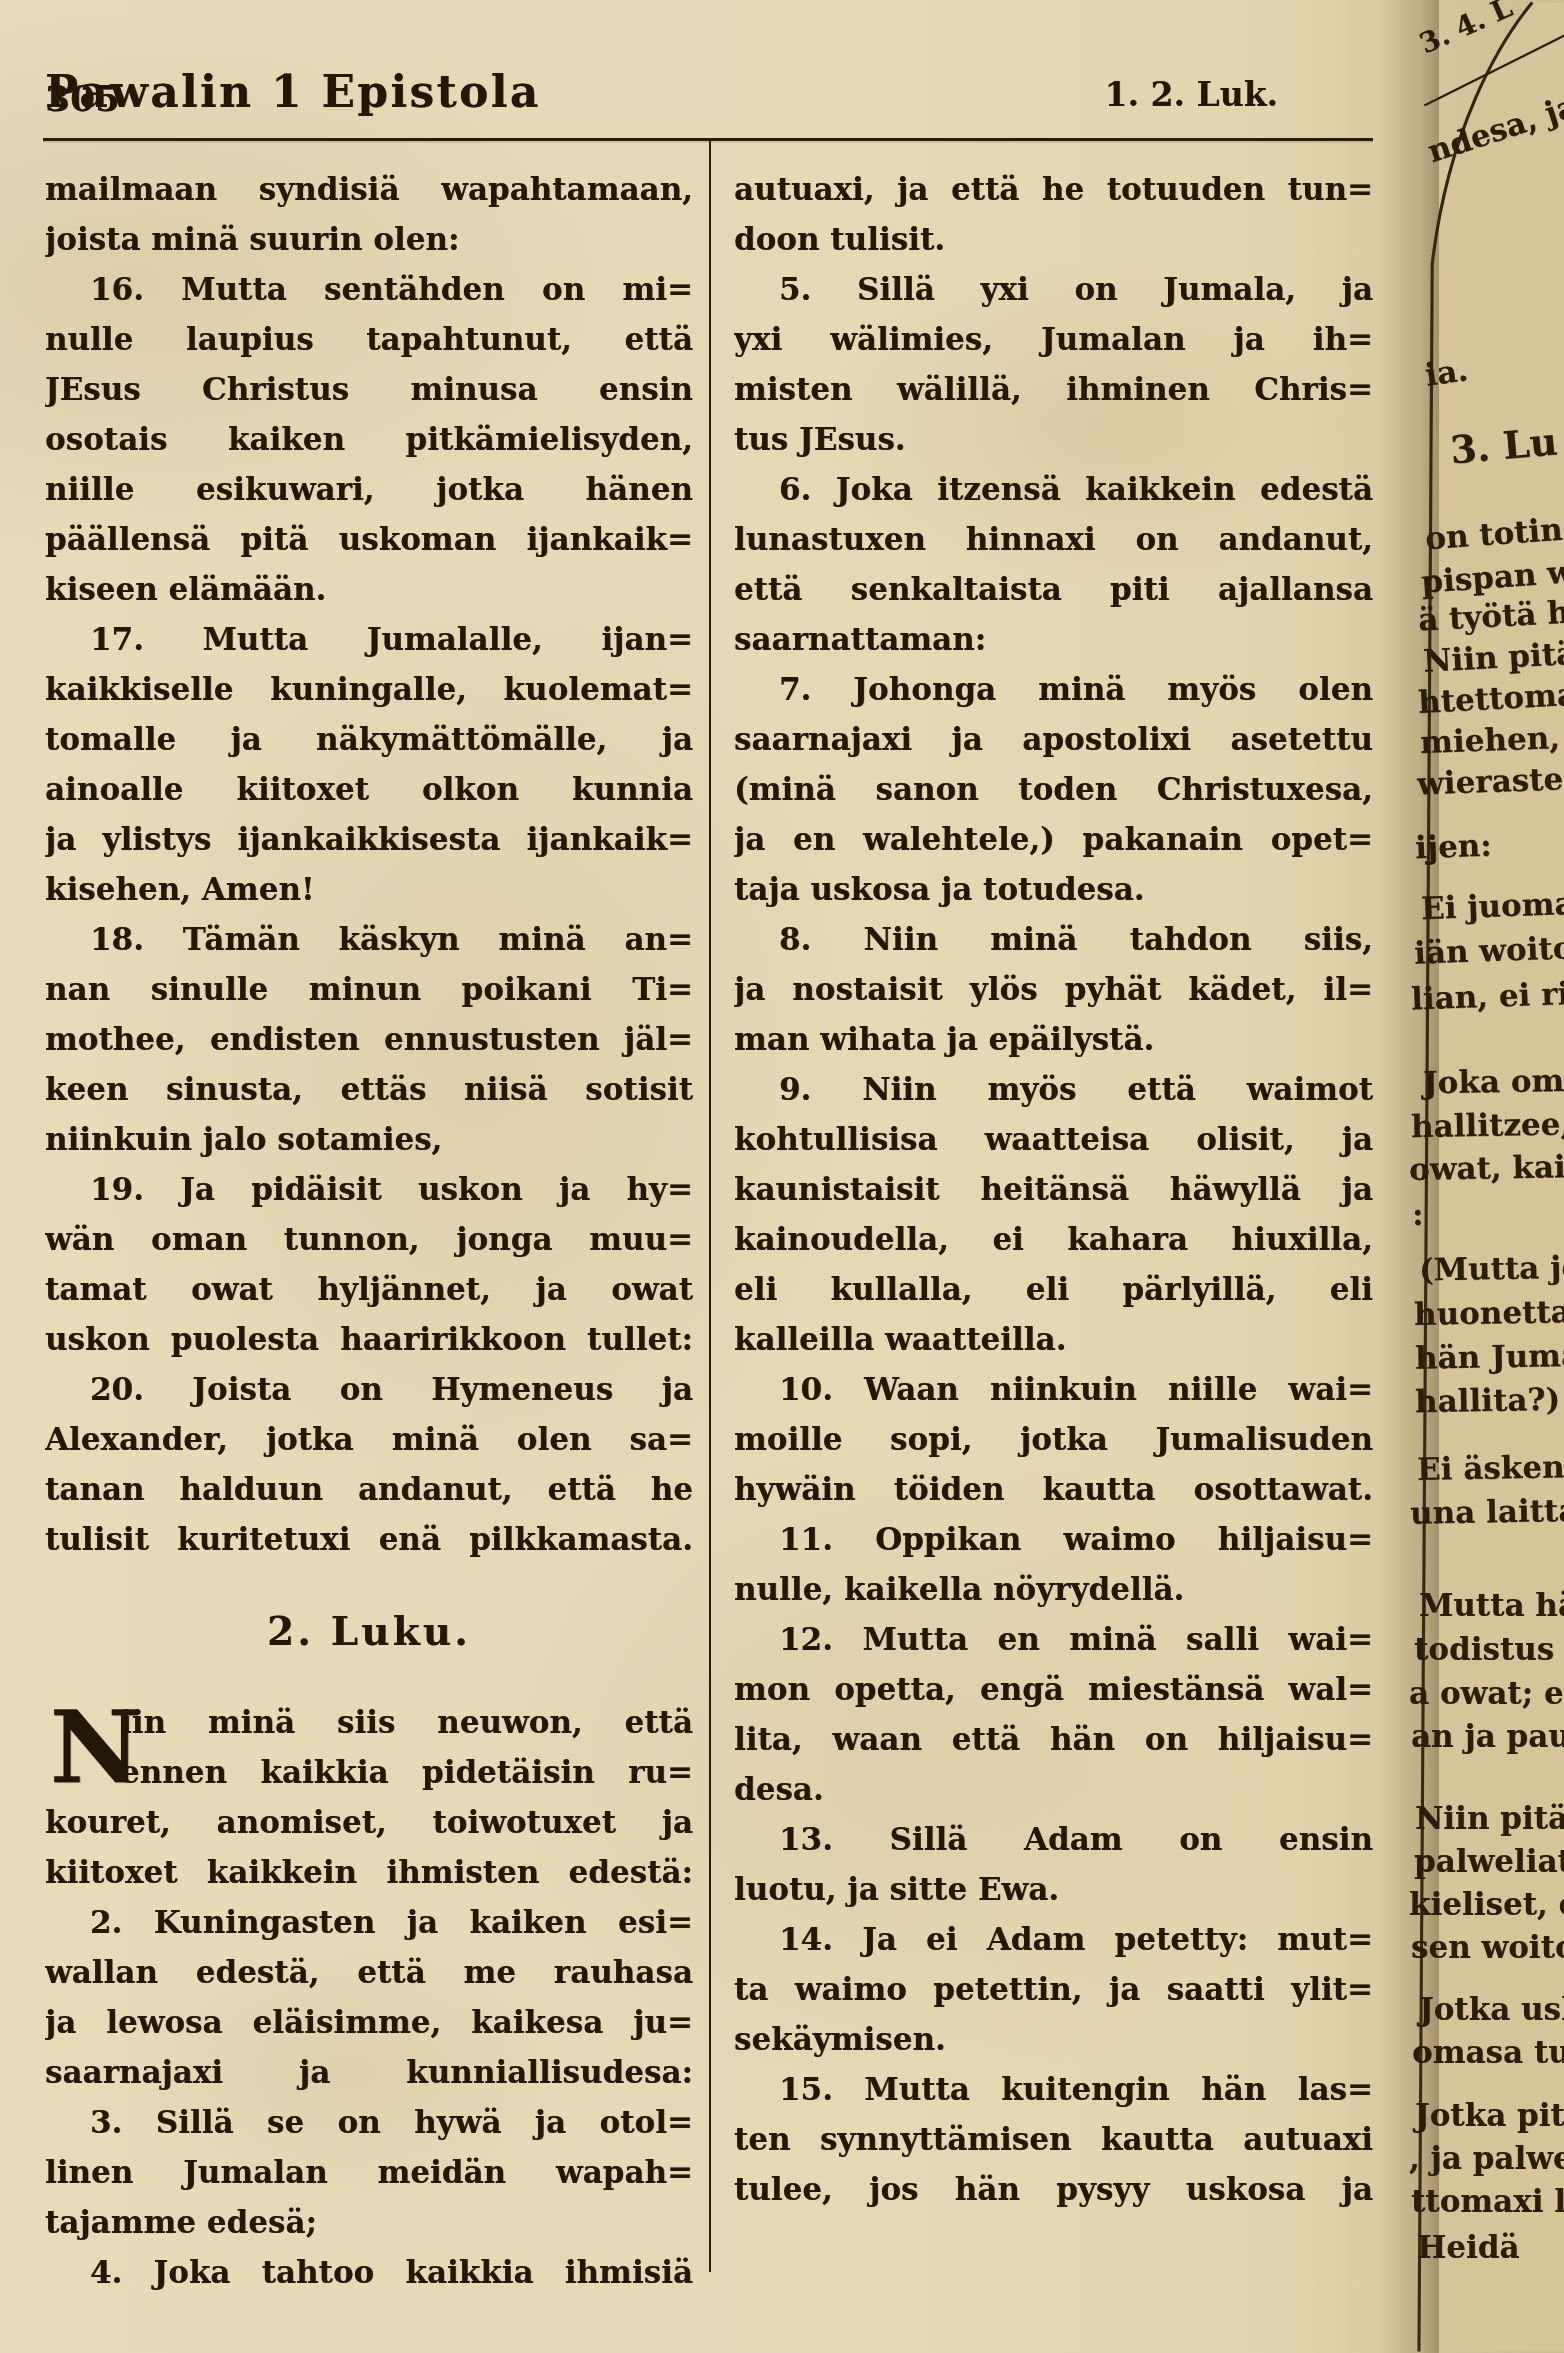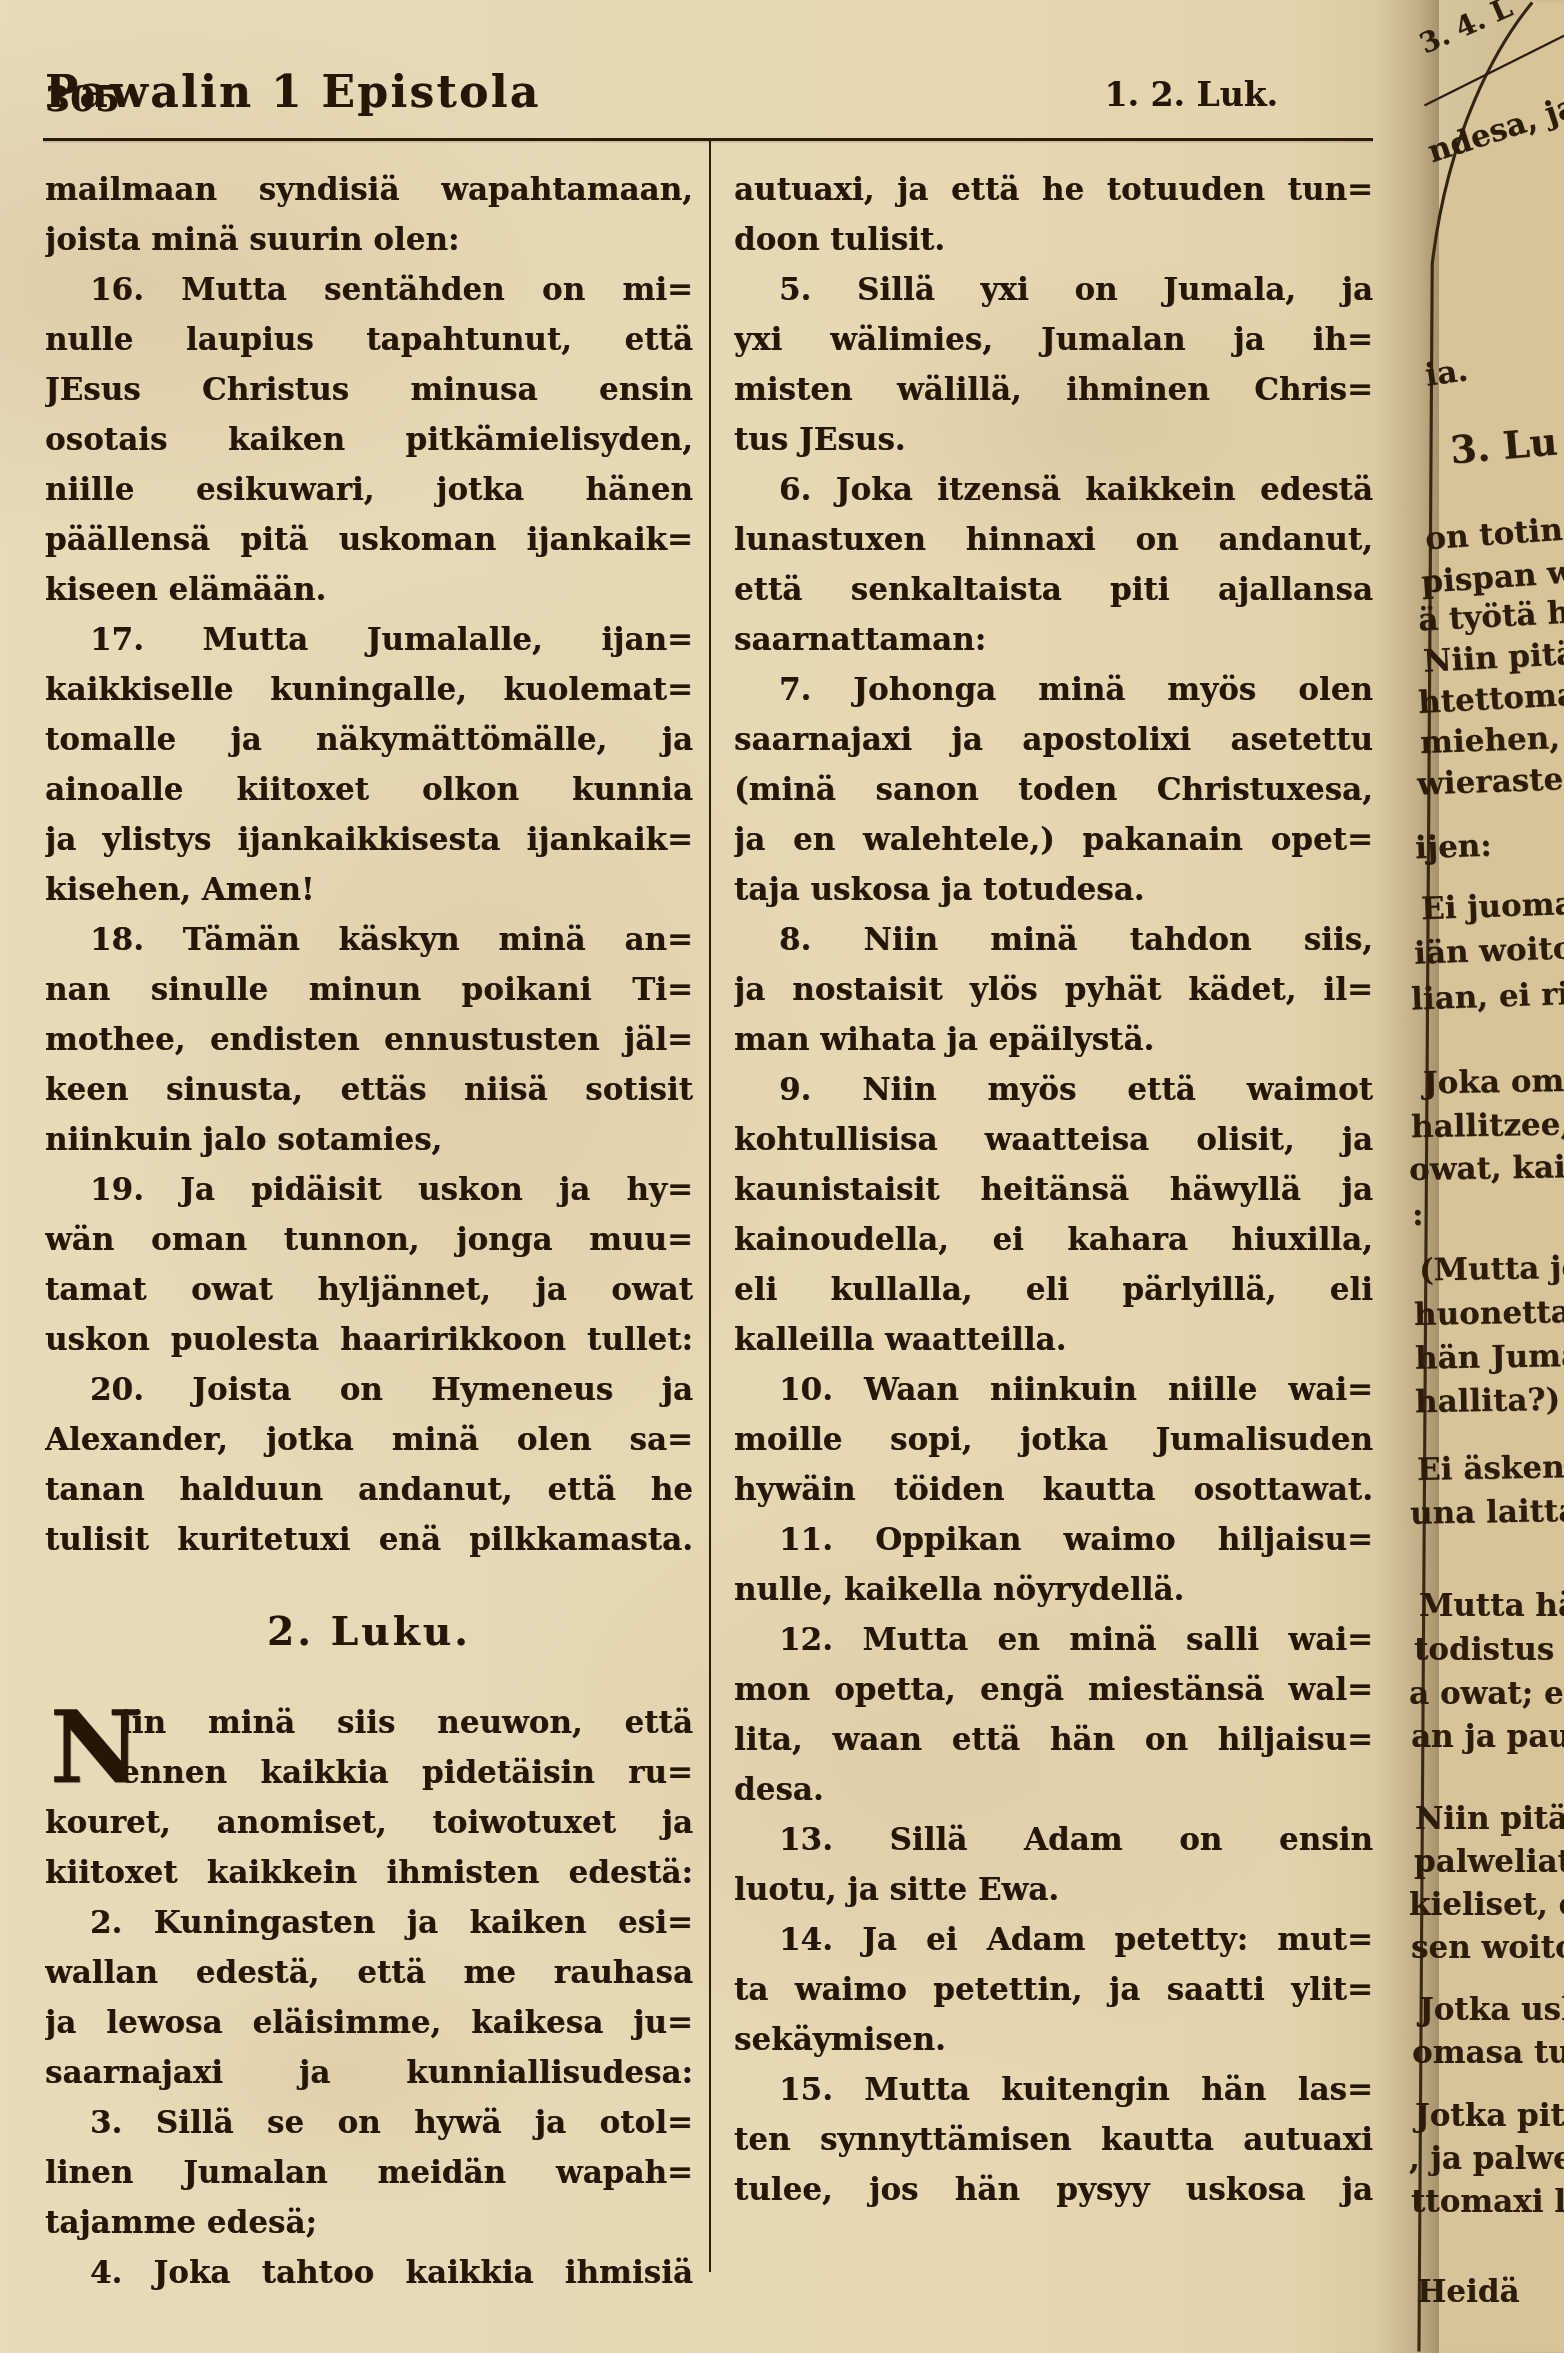--- a/index.html
+++ b/index.html
@@ -213,18 +213,18 @@
         <div class="frag" style="top: 1718px; left: 35px; transform: rotate(0deg);">an ja paulaa</div>
         <div class="frag" style="top: 1800px; left: 39px; transform: rotate(0deg);">Niin pitä</div>
         <div class="frag" style="top: 1843px; left: 38px; transform: rotate(0deg);">palweliat toi</div>
         <div class="frag" style="top: 1886px; left: 33px; transform: rotate(0deg);">kieliset, ei j</div>
         <div class="frag" style="top: 1929px; left: 35px; transform: rotate(0deg);">sen woiton p</div>
         <div class="frag" style="top: 1991px; left: 43px; transform: rotate(0deg);">Jotka uskon</div>
         <div class="frag" style="top: 2034px; left: 36px; transform: rotate(0deg);">omasa tunno</div>
         <div class="frag" style="top: 2097px; left: 39px; transform: rotate(0deg);">Jotka pitä</div>
         <div class="frag" style="top: 2140px; left: 33px; transform: rotate(0deg);">, ja palwelk</div>
         <div class="frag" style="top: 2183px; left: 35px; transform: rotate(0deg);">ttomaxi löytä</div>
-        <div class="frag" style="top: 2229px; left: 41px; transform: rotate(0deg); margin-top: 44px;">Heidä</div>
+        <div class="frag" style="top: 2229px; left: 41px; transform: rotate(0deg);">Heidä</div>
       </div>
   </div>
 
 </div>
 
 
 </body></html>

